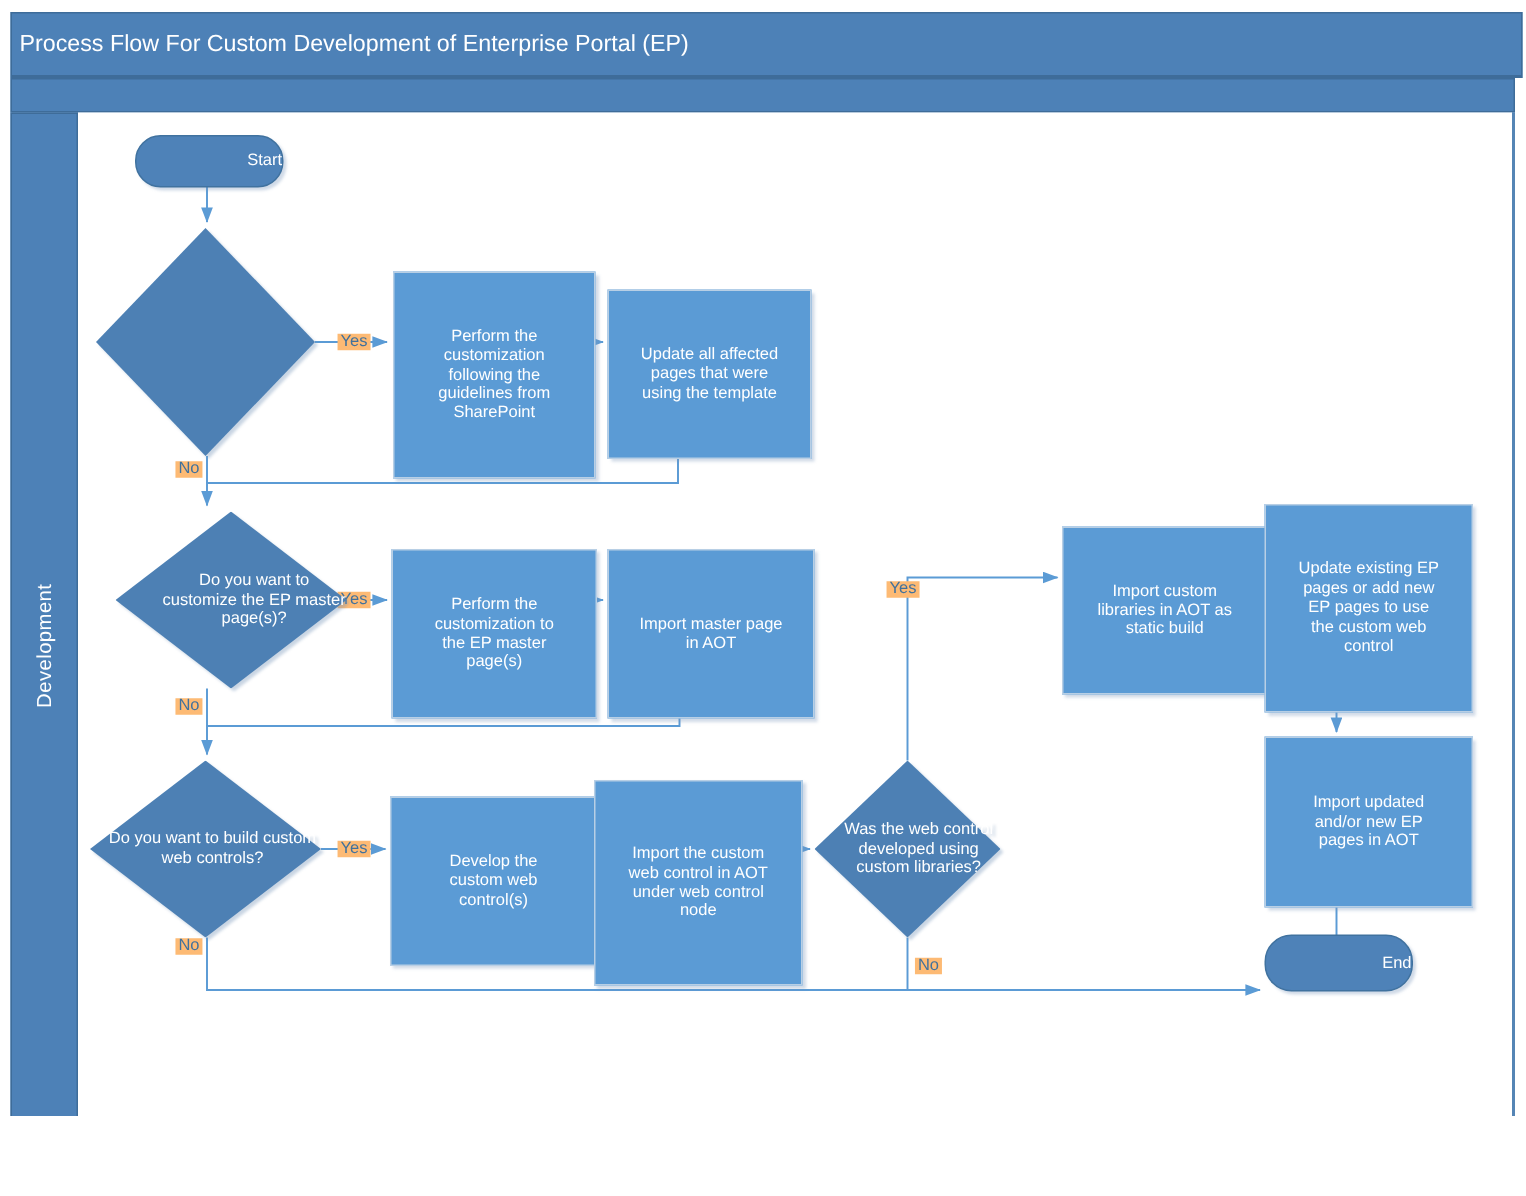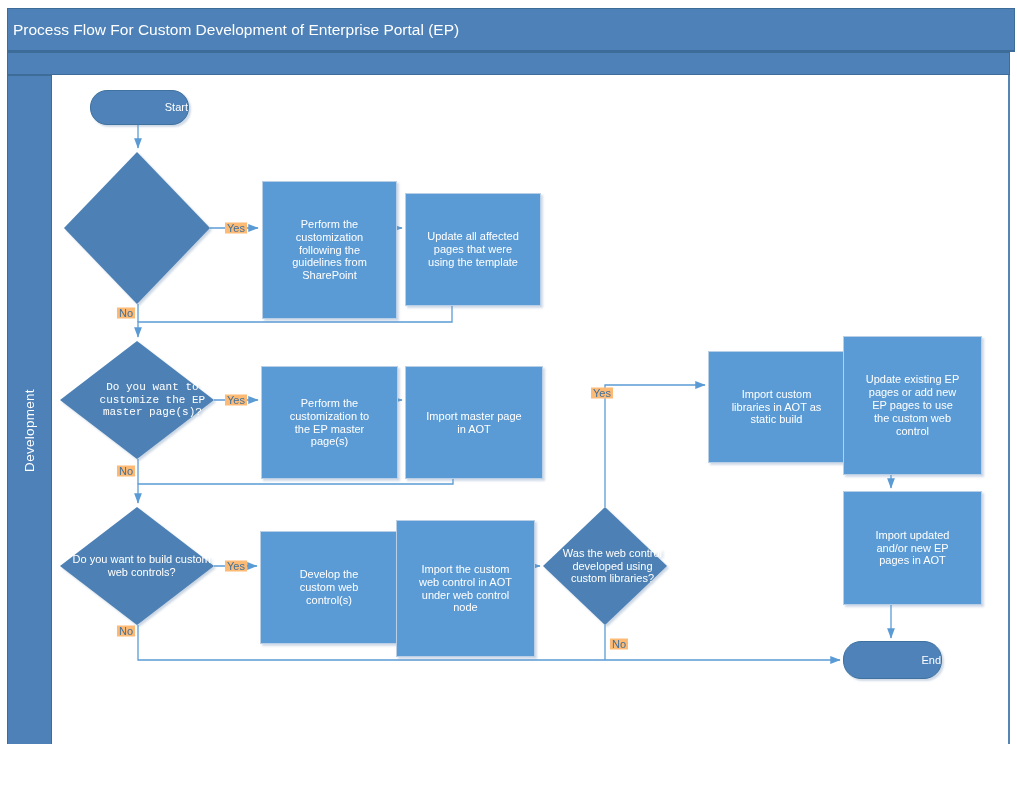--- a/index.html
+++ b/index.html
@@ -30,31 +30,31 @@
   .decision{filter:drop-shadow(2px 2px 1px rgba(120,150,185,.4));}
   .decision .diamond{position:absolute;inset:0;background:#4d80b4;
            clip-path:polygon(50% 0,100% 50%,50% 100%,0 50%);}
   .decision span{position:relative;z-index:1;display:block;width:80%;}
 
   
   #n-start {left:90px; top:90px; width:97px; height:33px; border-radius:17px;}
   #n-d1    {left:64px; top:152px;width:146px;height:152px;}
   #n-p1    {left:262px;top:181px;width:93px; height:96px;}
   #n-p2    {left:405px;top:193px;width:94px; height:71px;}
-  #n-d2    {left:60px; top:341px;width:154px;height:118px;font-family:Liberation Mono, monospace;}
+  #n-d2    {left:77px; top:341px;width:154px;height:118px;}
   #n-p3    {left:261px;top:366px;width:95px; height:71px;}
   #n-p4    {left:405px;top:366px;width:96px; height:71px;}
   #n-d3    {left:60px; top:507px;width:154px;height:118px;}
   #n-p5    {left:260px;top:531px;width:96px; height:71px;}
   #n-p6    {left:396px;top:520px;width:97px; height:95px;}
   #n-d4    {left:543px;top:507px;width:124px;height:118px;}
   #n-p7    {left:708px;top:351px;width:95px; height:70px;}
   #n-p8    {left:843px;top:336px;width:97px; height:97px;}
   #n-p9    {left:843px;top:491px;width:97px; height:72px;}
-  #n-end   {left:843px;top:641px;width:97px; height:36px;border-radius:18px;}
+  #n-end   {left:843px;top:623px;width:97px; height:36px;border-radius:18px;}
   #n-d1 span{width:78%;} #n-d4 span{width:88%;} #n-d3 span{width:94%;}
 
   
   .elabel{position:absolute;transform:translate(-50%,-50%);background:#fdba74;
           color:#41719c;font-size:11px;padding:0 2px;line-height:1;}
   svg.wires{position:absolute;left:0;top:0;pointer-events:none;}
 </style>
 </head>
 <body>
 

